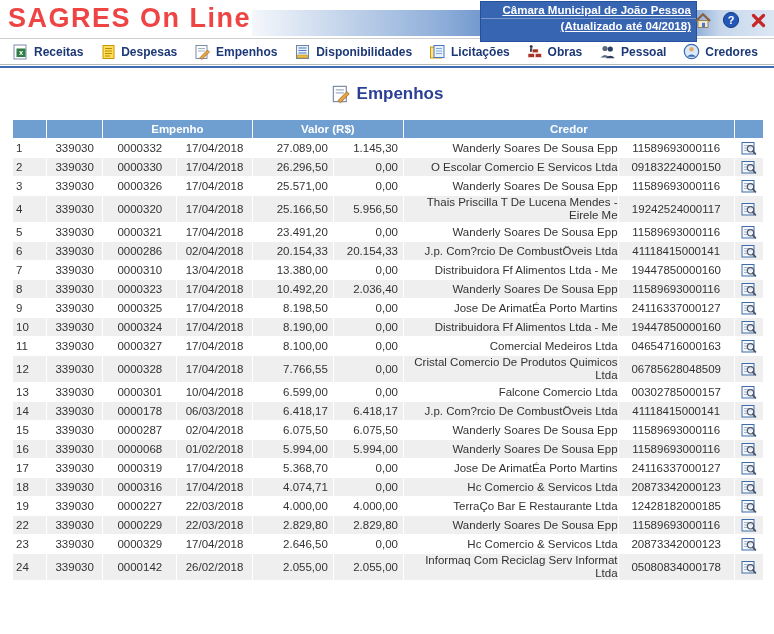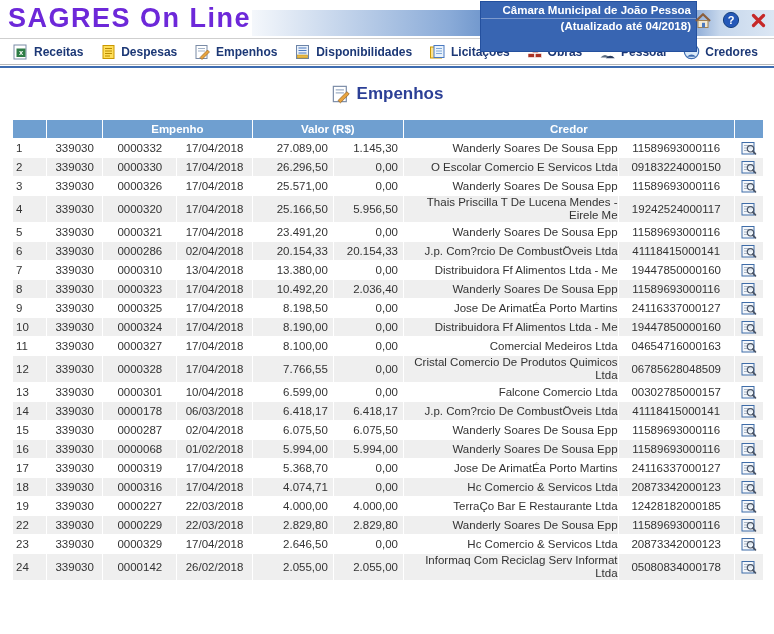--- a/index.html
+++ b/index.html
@@ -3,24 +3,24 @@
 <meta charset="utf-8">
 <style>
   html,body{margin:0;padding:0;overflow:hidden;}
   body{width:774px;height:634px;background:#fff;font-family:"Liberation Sans",sans-serif;}
 
   
   .topbar{position:relative;height:38px;}
   .band{position:absolute;left:0;top:10px;width:774px;height:26px;
         background:linear-gradient(to right,#ffffff 0%,#ffffff 30%,#8aabd8 58%,#5d88c4 66%,#6f94cb 88%,#c6d7ec 93%,#dce7f4 100%);}
   .logo{position:absolute;left:0;top:0;width:252px;height:38px;background:#fff;
-        font-size:27px;font-weight:bold;color:#6d28d9;letter-spacing:1.5px;line-height:36px;padding-left:8px;box-sizing:border-box;white-space:nowrap;}
-  .entity{position:absolute;left:480px;top:1px;width:217px;height:51px;background:#3865b2;
+        font-size:27px;font-weight:bold;color:#ef4444;letter-spacing:1.5px;line-height:36px;padding-left:8px;box-sizing:border-box;white-space:nowrap;}
+  .entity{position:absolute;left:480px;top:1px;width:217px;height:41px;background:#3865b2;
           border:1px solid #24509e;box-sizing:border-box;color:#fff;font-weight:bold;
-          font-size:11.5px;text-align:right;}
+          font-size:11.5px;text-align:right;text-decoration:underline;}
   .entity .l1{line-height:15px;padding:1px 5px 0 0;border-bottom:1px solid rgba(255,255,255,.35);}
   .entity .l2{line-height:15px;padding-right:5px;}
   .hicons{position:absolute;right:7px;top:11px;display:flex;gap:10px;align-items:center;}
   .hicon{cursor:pointer;display:inline-flex;}
 
   
   .navbar{height:25px;border-top:1px solid #cfcfcf;border-bottom:1px solid #b9b9b9;
           display:flex;align-items:center;justify-content:space-between;padding:0 16px 0 12px;background:#fff;}
   .nav-item{display:inline-flex;align-items:center;gap:5px;font-size:12px;font-weight:bold;color:#1c3876;cursor:pointer;white-space:nowrap;}
   .blue-rule{height:2px;background:#3e6cb0;margin-top:1px;}

